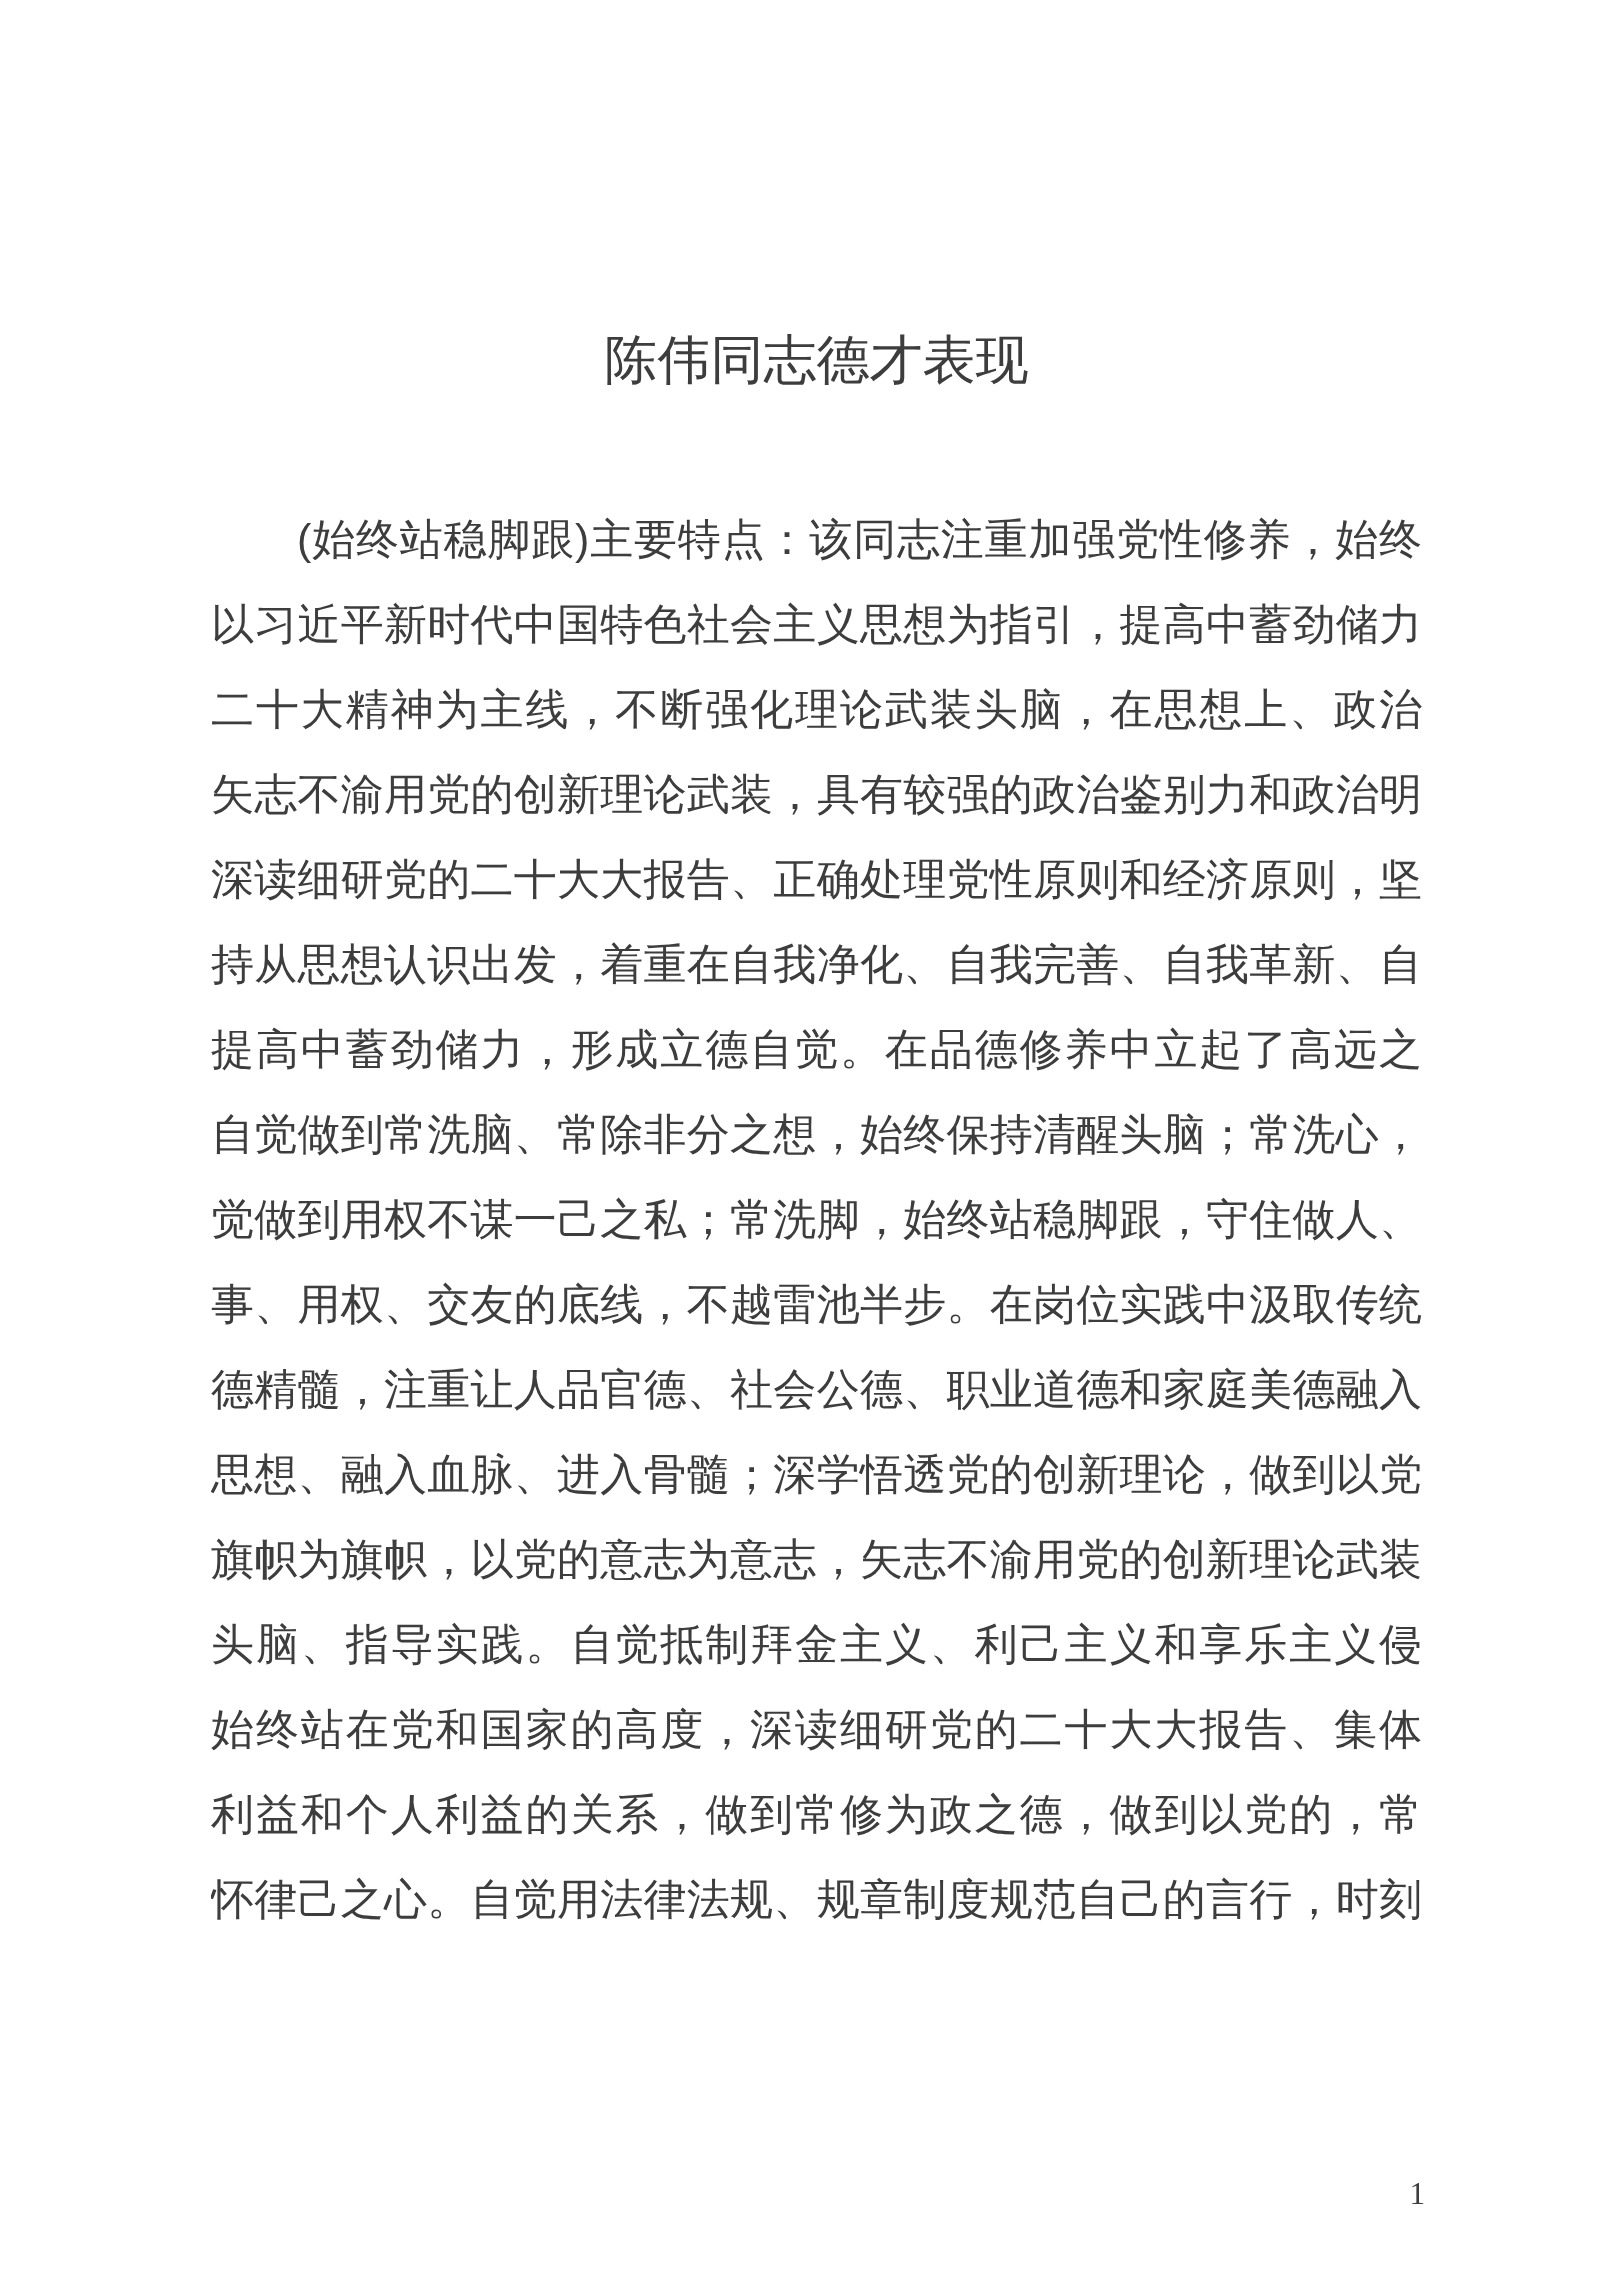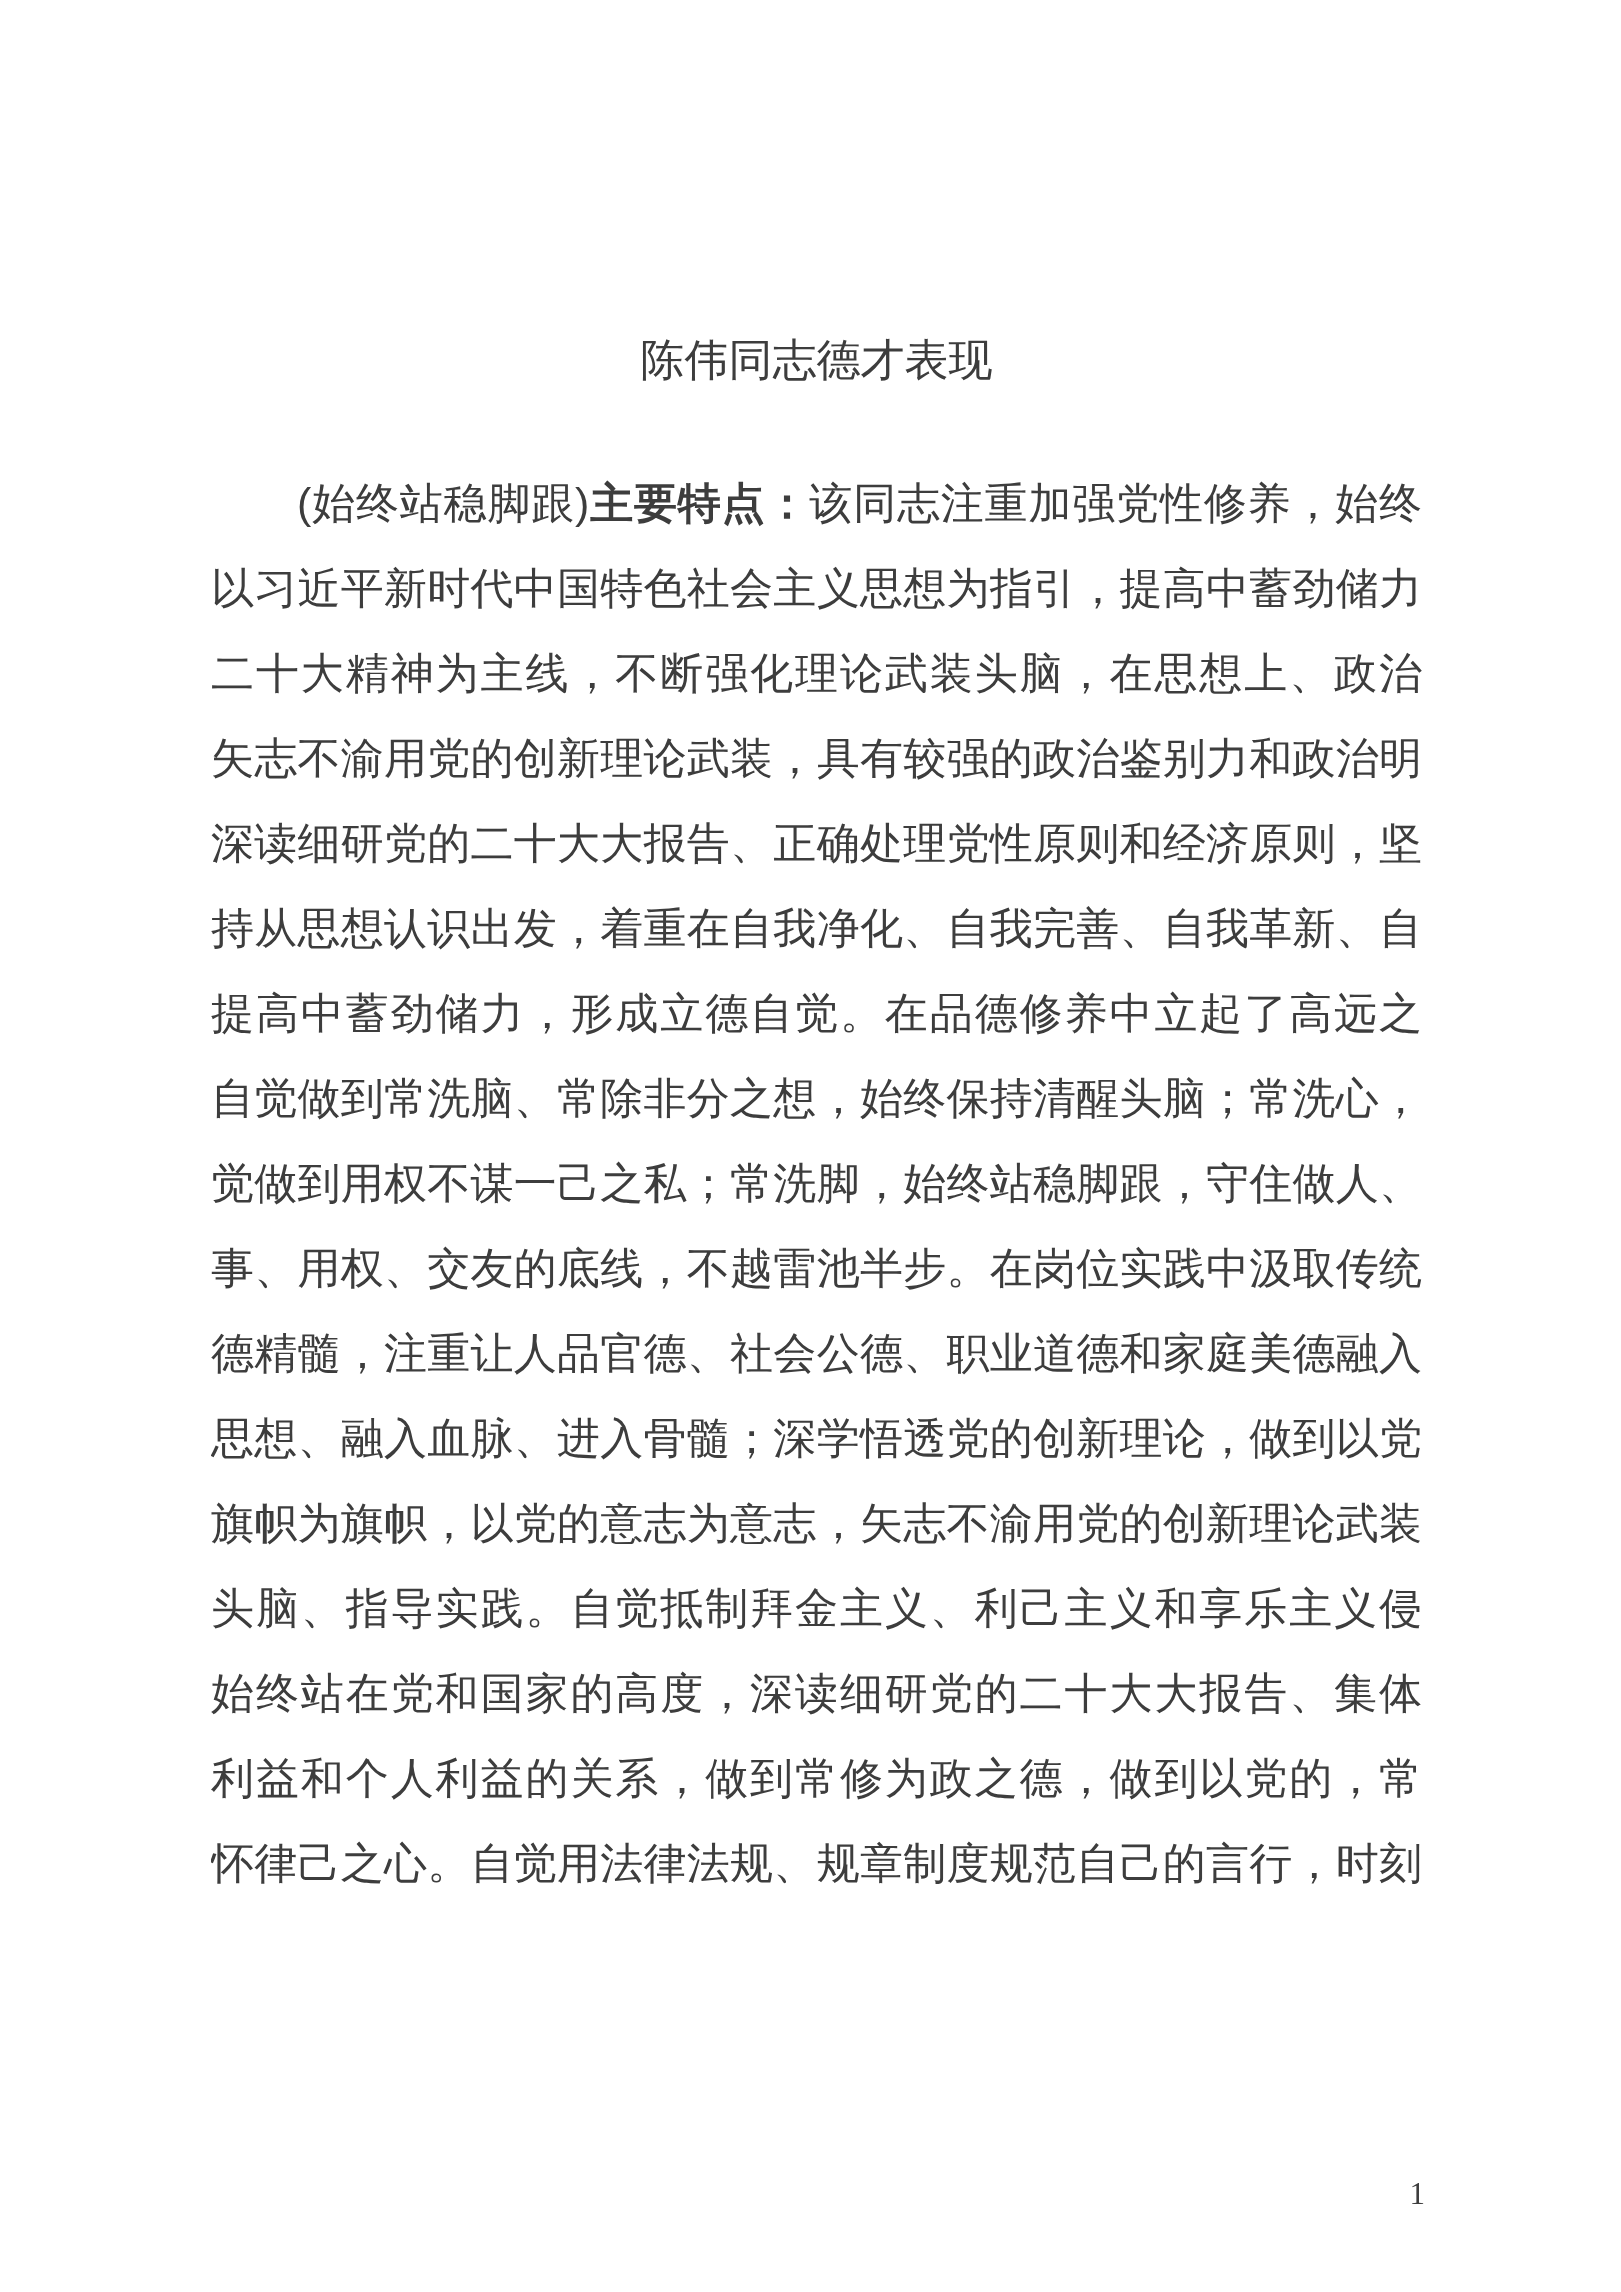--- a/index.html
+++ b/index.html
@@ -12,41 +12,41 @@
     width: 1621px;
     height: 2293px;
     background: #ffffff;
     box-sizing: border-box;
     padding: 321px 199px 0 211px;
     font-family: "Liberation Sans", "DejaVu Sans", sans-serif;
     color: #3d3d3d;
     overflow: hidden;
   }
   .doc-title {
-    margin: 0 0 62px 0;
-    font-size: 44px;
+    margin: 0 0 98px 0;
+    font-size: 53px;
     line-height: 78px;
     font-weight: 400;
     text-align: center;
   }
   .doc-body {
     font-size: 43px;
   }
   .line {
     line-height: 85px;
     height: 85px;
     text-align: justify;
     text-align-last: justify;
     overflow: hidden;
   }
   .line.first-line {
     text-indent: 86px;
   }
   .emphasis {
-    font-weight: 700;
+    font-weight: 400;
   }
   .page-number {
     position: absolute;
     top: 2174px;
     right: 196px;
     font-size: 31px;
     line-height: 39px;
     font-family: "Liberation Serif", "DejaVu Serif", serif;
     color: #3d3d3d;
   }

